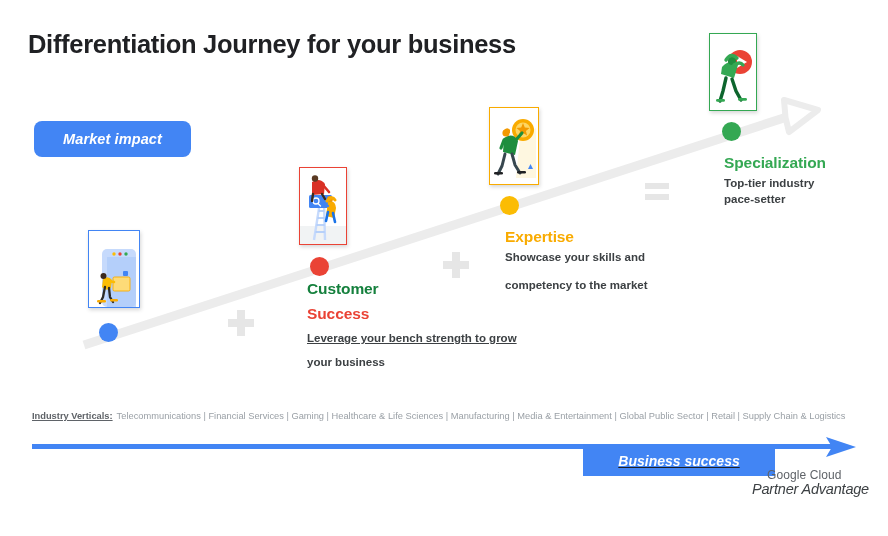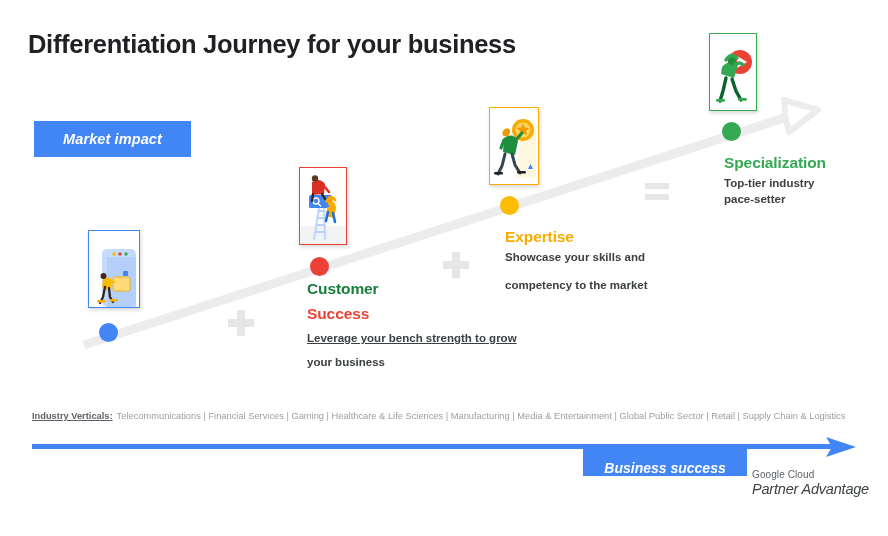--- a/index.html
+++ b/index.html
@@ -40,20 +40,21 @@
   .market-badge {
     position: absolute;
     left: 34px;
     top: 121px;
     width: 157px;
     height: 36px;
     background: #4285f4;
     display: flex;
     align-items: center;
     justify-content: center;
+    border-radius: 8px;
   }
   .market-badge span {
     color: #ffffff;
     font-size: 14.5px;
     font-style: italic;
     font-weight: bold;
     letter-spacing: 0.1px;
   }
 
   
@@ -156,46 +157,48 @@
   }
   .bottom-arrowhead {
     position: absolute;
     left: 826px;
     top: 435px;
   }
   .biz-badge {
     position: absolute;
     left: 583px;
     top: 446px;
-    width: 164px;
+    width: 192px;
     height: 30px;
     background: #4285f4;
     display: flex;
-    align-items: flex-end;
+    align-items: center;
     justify-content: center;
+    text-decoration: underline;
   }
   .biz-badge span {
     color: #ffffff;
     font-size: 14px;
     font-style: italic;
     font-weight: bold;
   }
 
   
   .gc-logo {
     position: absolute;
     left: 750px;
     top: 470px;
     padding-left: 2px;
   }
   .gc-top {
-    font-size: 10px;
+    font-size: 12px;
     color: #5f6368;
     line-height: 10px;
     letter-spacing: 0.1px;
+    margin-left: 15px;
   }
   .gc-bottom {
     font-size: 14.5px;
     color: #3c4043;
     line-height: 18px;
     letter-spacing: -0.2px;
     font-style: italic;
   }
 </style>
 </head>

